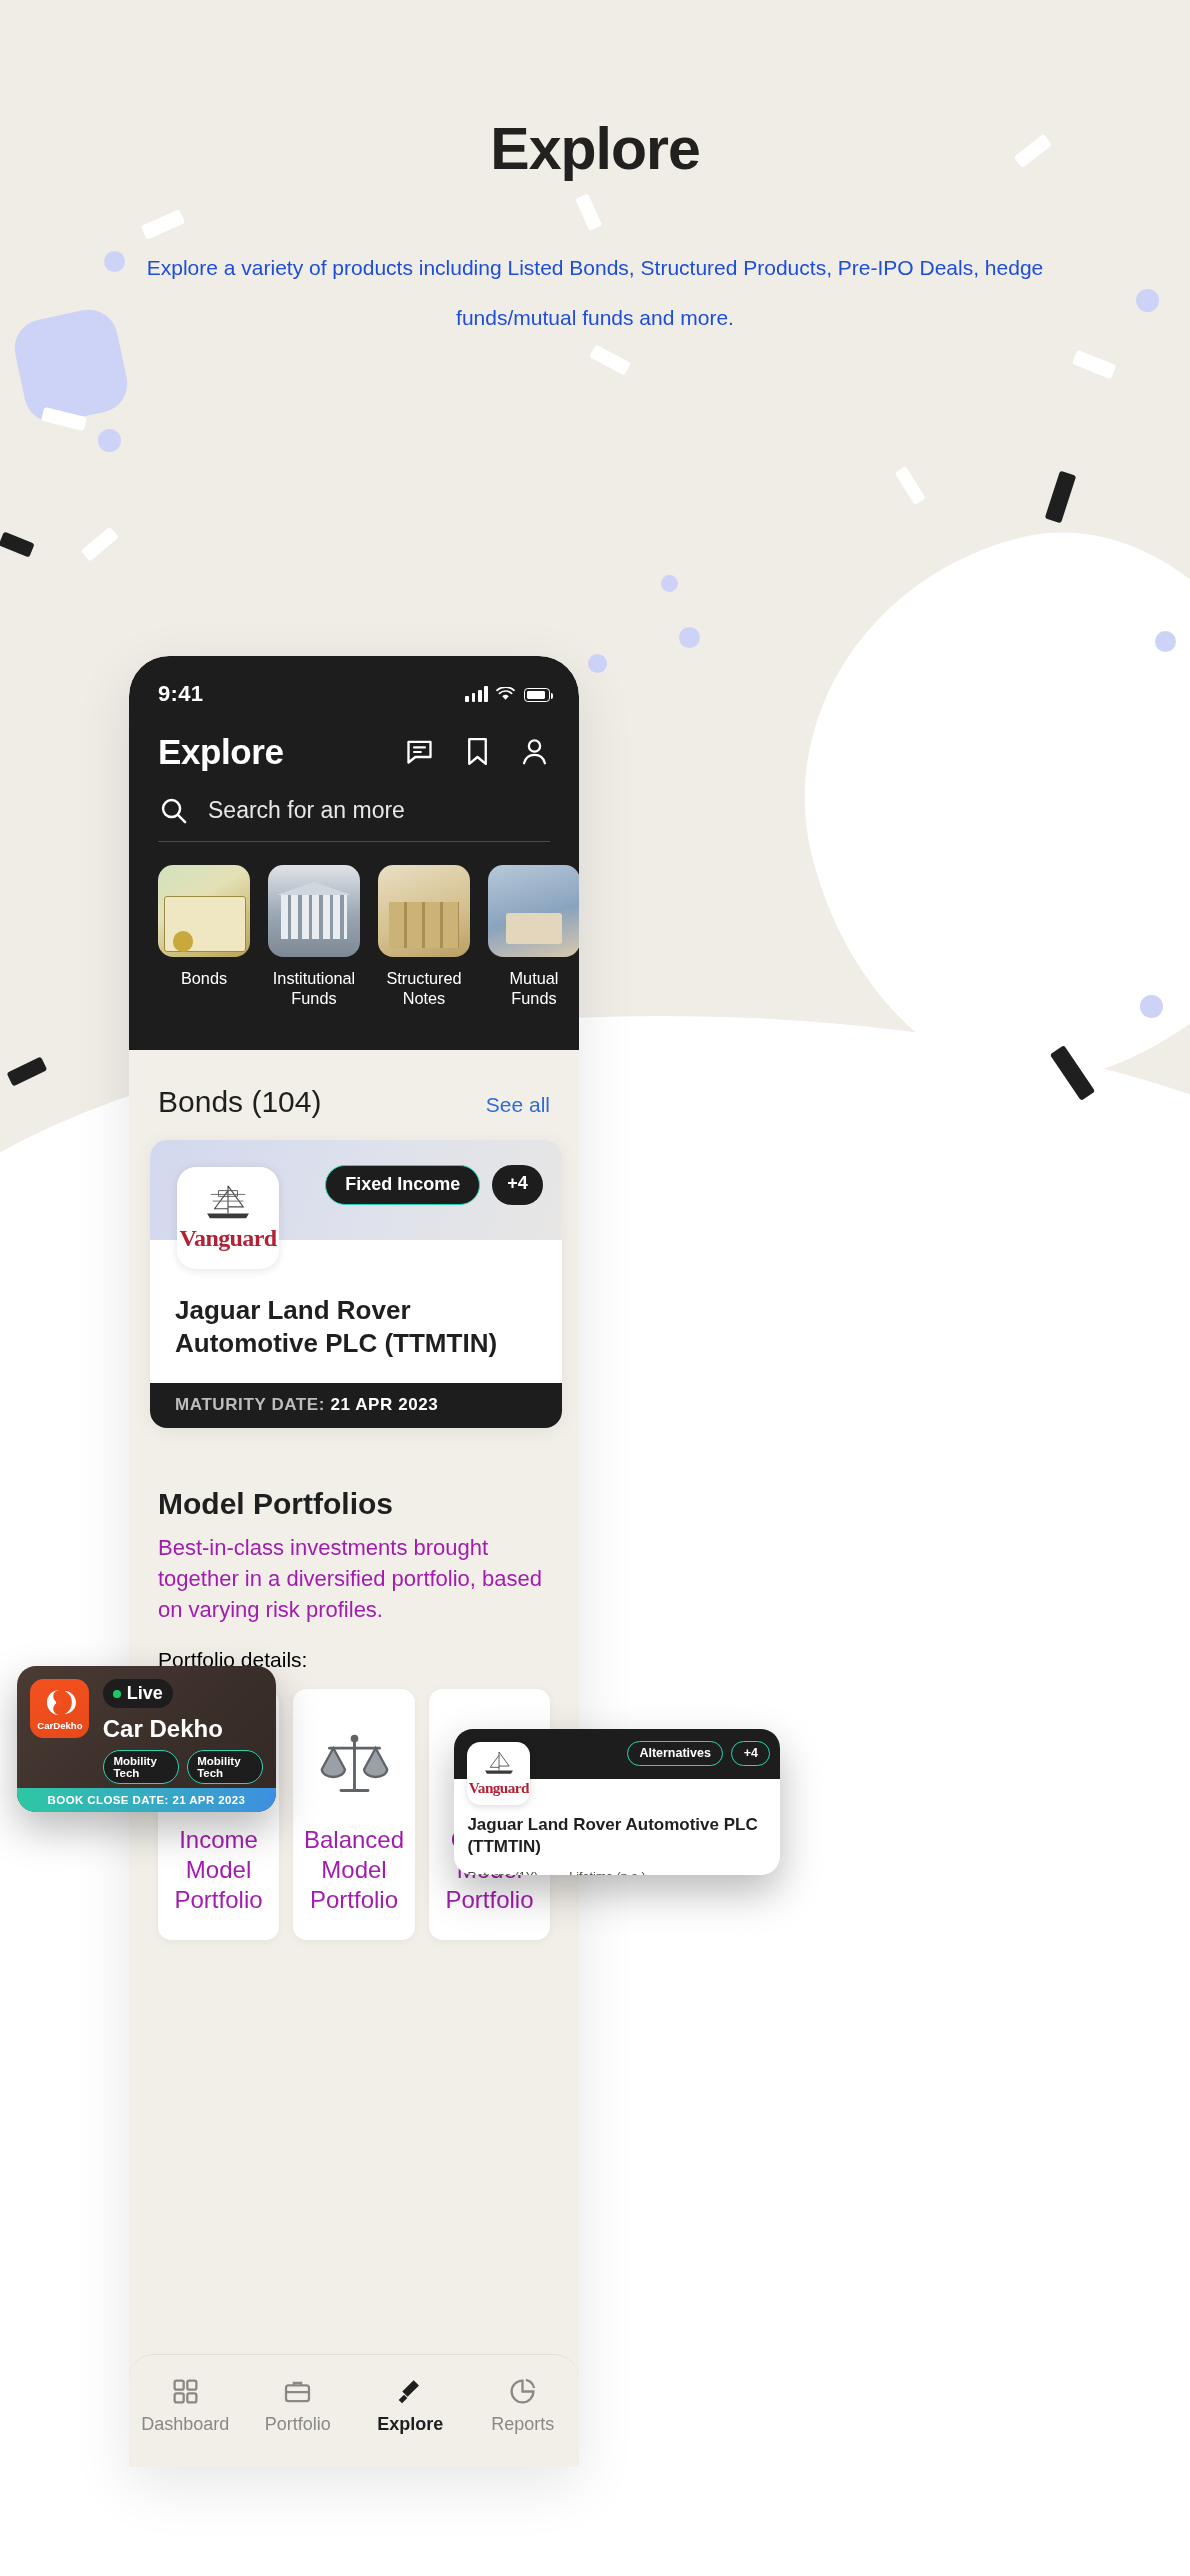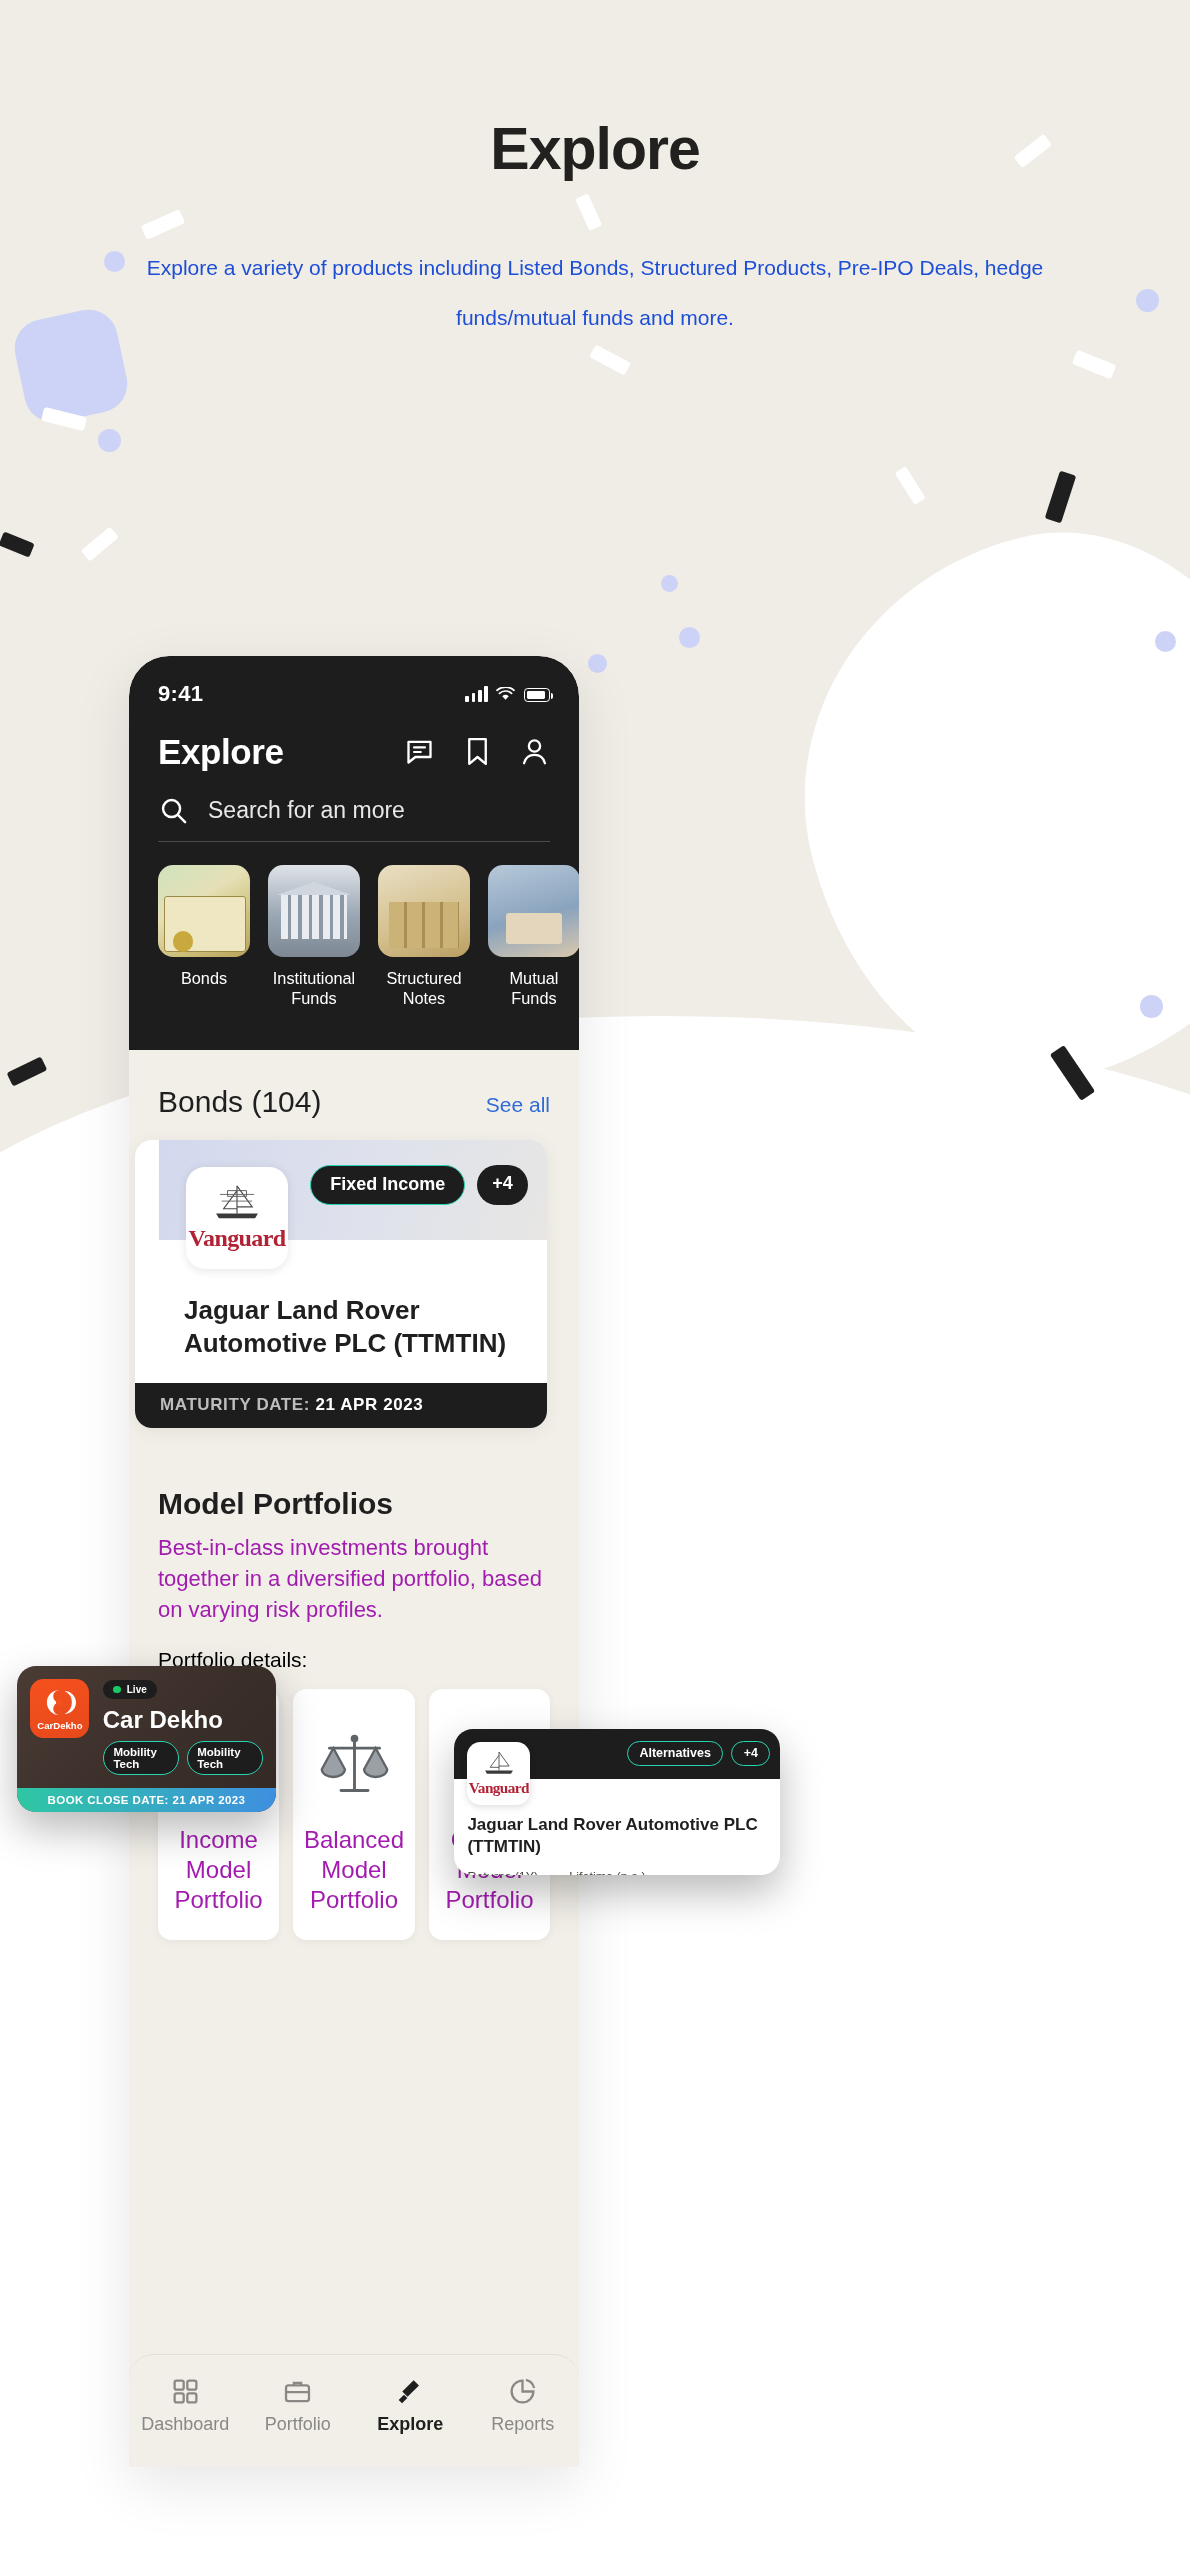--- a/index.html
+++ b/index.html
@@ -125,21 +125,21 @@
   }
   .sec-title { font-size: 30px; font-weight: 400; color: #1f1f1f; }
   .see-all { font-size: 21px; color: #2f6bd8; font-weight: 400; }
 
   .bond-rail { position: relative; height: 316px; margin-top: 21px; }
   .bond-card {
     position: absolute; top: 0; width: 412px; height: 288px;
     background: #fff; border-radius: 17px; overflow: hidden;
     box-shadow: 0 3.8px 19px rgba(0,0,0,.06);
   }
-  .bond-card.first { left: 6px; padding-left: 24px; }
+  .bond-card.first { left: 21px; }
   .bc-top {
     height: 100px;
     background: linear-gradient(110deg,#d2d8ee 0%,#dfe2ec 55%,#e7e6e4 100%);
     position: relative;
   }
   .bc-logo {
     position: absolute; left: 27px; top: 27px;
     width: 102px; height: 102px; background: #fff;
     border-radius: 19px; box-shadow: 0 1.9px 9.6px rgba(0,0,0,.10);
     display: flex; flex-direction: column; align-items: center; justify-content: center;
@@ -206,21 +206,21 @@
   .cd-row { display: flex; gap: 13.4px; padding: 13.4px 13.4px 0 13.4px; }
   .cd-logo {
     width: 59px; height: 59px; border-radius: 13.4px; flex: 0 0 auto;
     background: linear-gradient(160deg,#f4511e 0%,#e8491b 100%);
     display: flex; flex-direction: column; align-items: center; justify-content: center;
   }
   .cd-logo .cd-word { font-size: 9.6px; font-weight: 700; margin-top: 1.9px; }
   .cd-live {
     display: inline-flex; align-items: center; gap: 5.8px;
     background: #1d1d1d; border-radius: 19px; padding: 3.8px 10.5px;
-    font-size: 10px; font-weight: 700;
+    font-size: 18px; font-weight: 700;
   }
   .cd-live .dotg { width: 7.7px; height: 7.7px; border-radius: 50%; background: #18c964; }
   .cd-name { font-size: 24px; font-weight: 700; margin-top: 6.7px; }
   .cd-tags { display: flex; gap: 7.7px; margin-top: 7.7px; }
   .cd-tag { background: #1d1d1d; border: 1px solid #29d4b4; border-radius: 17px;
             padding: 3.8px 9.6px; font-size: 11.5px; font-weight: 700; }
   .cd-vals { display: flex; gap: 25px; padding: 11.5px 15.3px 0 15.3px; }
   .cd-vals .k { font-size: 11.5px; color: #cfc7c2; }
   .cd-vals .v { font-size: 14.4px; font-weight: 700; margin-top: 2.9px; }
   .cd-vals .v .u { font-size: 10.5px; font-weight: 400; color: #cfc7c2; margin-right: 3.8px; }

